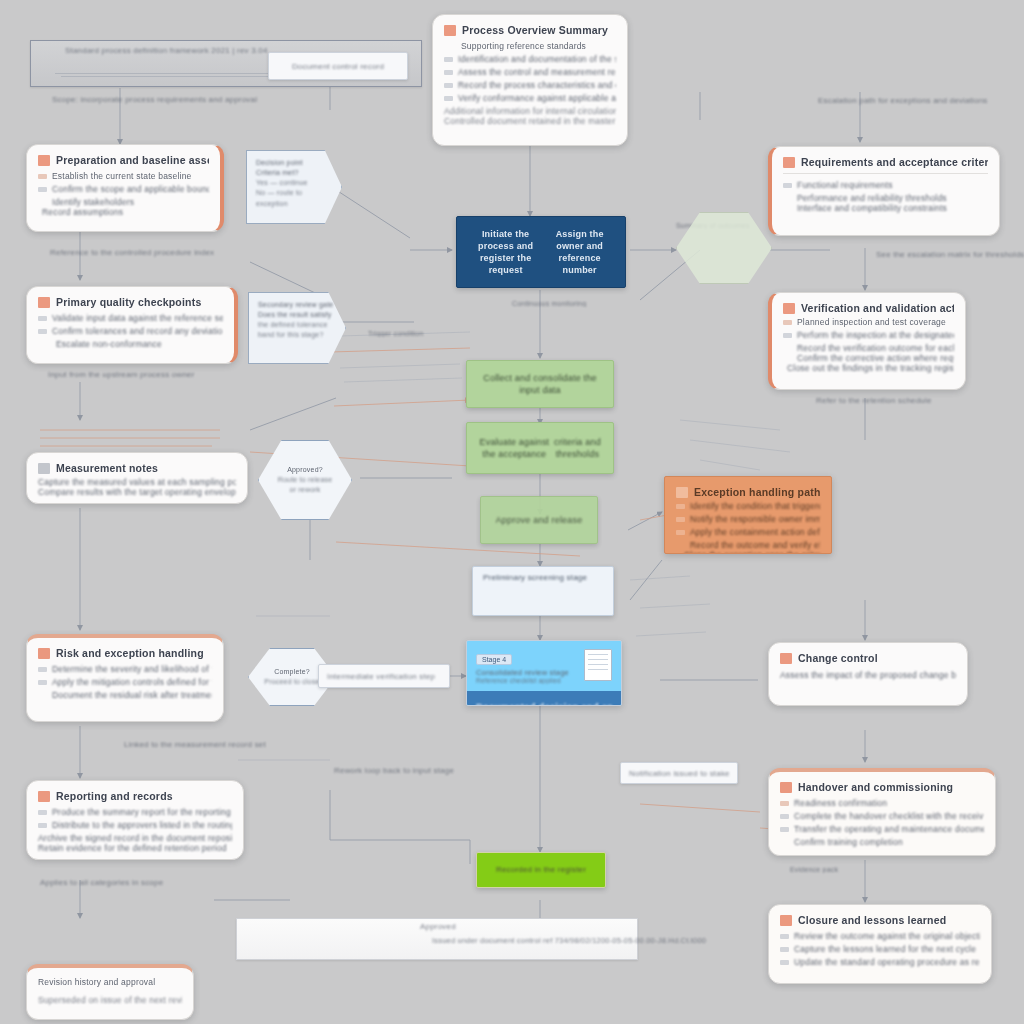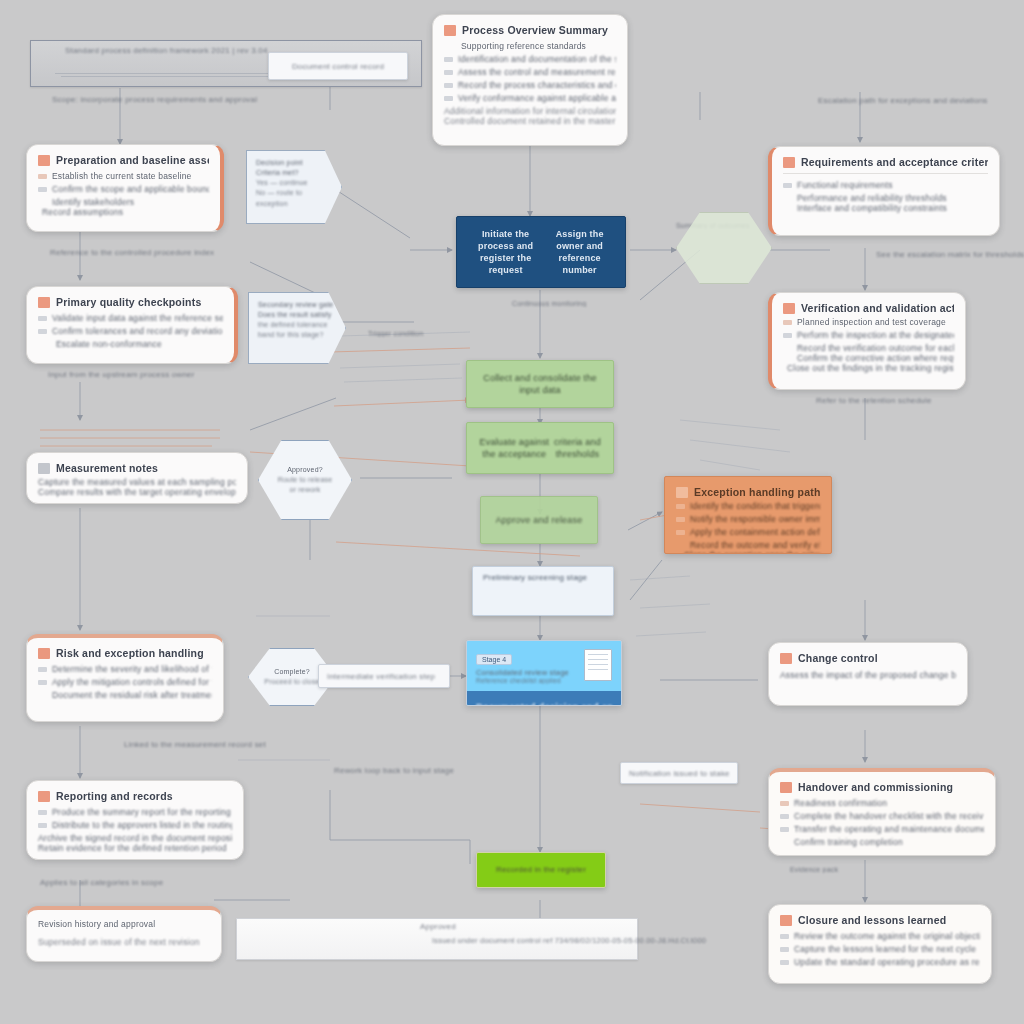--- a/index.html
+++ b/index.html
@@ -384,21 +384,21 @@
       <span class="ltxt t">Distribute to the approvers listed in the routing table</span>
     </div>
     <div class="ltxt t">Archive the signed record in the document repository</div>
     <div class="ltxt t">Retain evidence for the defined retention period</div>
   </div>
 
   <div class="cap" style="left:40px;top:878px;width:250px;">
     <div class="t soft">Applies to all categories in scope</div>
   </div>
 
-  <div class="card acc-t" style="left:26px;top:906px;width:196px;height:56px;">
+  <div class="card acc-t" style="left:26px;top:964px;width:168px;height:56px;">
     <div class="ltxt t hard">Revision history and approval</div>
     <div class="ltxt t soft" style="margin-top:8px;">Superseded on issue of the next revision</div>
   </div>
 
   <div class="card acc-l" style="left:768px;top:146px;width:232px;height:90px;">
     <div class="cardhead">
       <span class="sqicon"></span>
       <span class="cardtitle t hard">Requirements and acceptance criteria</span>
     </div>
     <div class="rule"></div>

